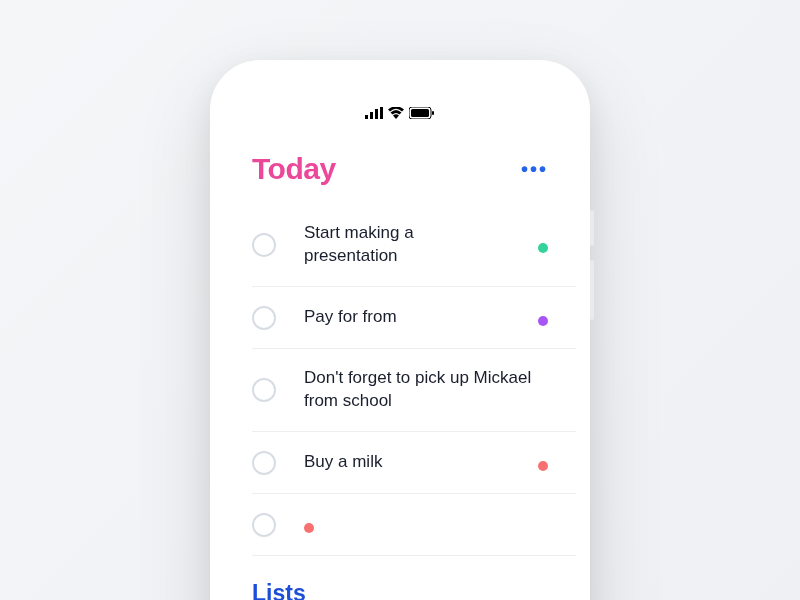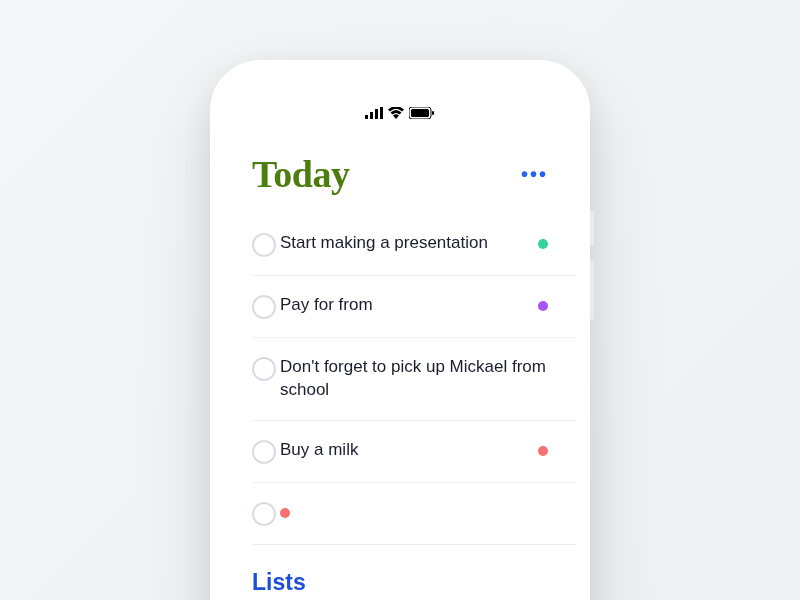--- a/index.html
+++ b/index.html
@@ -51,40 +51,39 @@
       flex-direction: column;
     }
     .status-right { display: flex; gap: 5px; align-items: center; }
     .header {
       display: flex;
       justify-content: space-between;
       align-items: center;
       padding: 22px 28px 18px;
     }
     .title {
-      font-size: 38px;
+      font-size: 30px;
       font-weight: 700;
-      color: #4d7c0f;
+      color: #ec4899;
       letter-spacing: -0.5px;
-      font-family: Liberation Serif, serif;
     }
     .more-btn {
       color: #2563eb;
       font-size: 20px;
       font-weight: 700;
       letter-spacing: 2px;
       cursor: pointer;
     }
     .task-list { padding: 0 0 0 28px; }
     .task-item {
       display: flex;
-      align-items: flex-start;
+      align-items: center;
       padding: 18px 28px 18px 0;
       border-bottom: 1px solid #edeef1;
-      gap: 4px;
+      gap: 28px;
     }
     .checkbox {
       width: 24px;
       height: 24px;
       border: 2px solid #d8dce3;
       border-radius: 50%;
       flex-shrink: 0;
       margin-top: 1px;
       cursor: pointer;
     }

